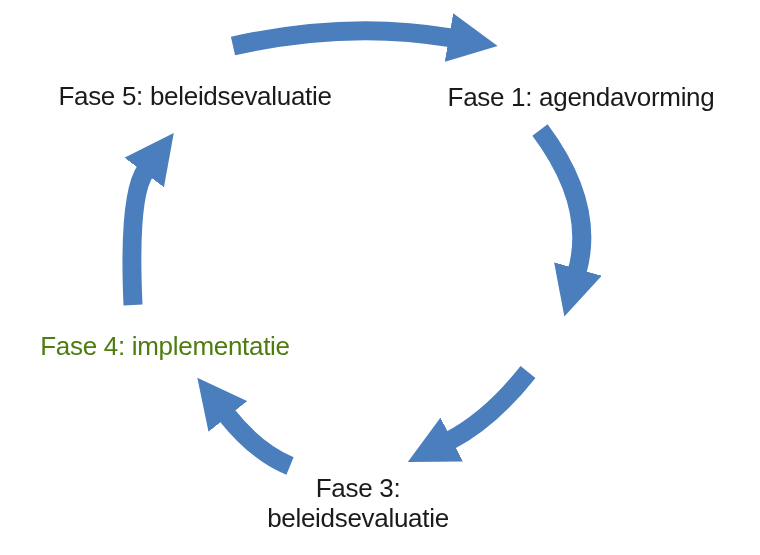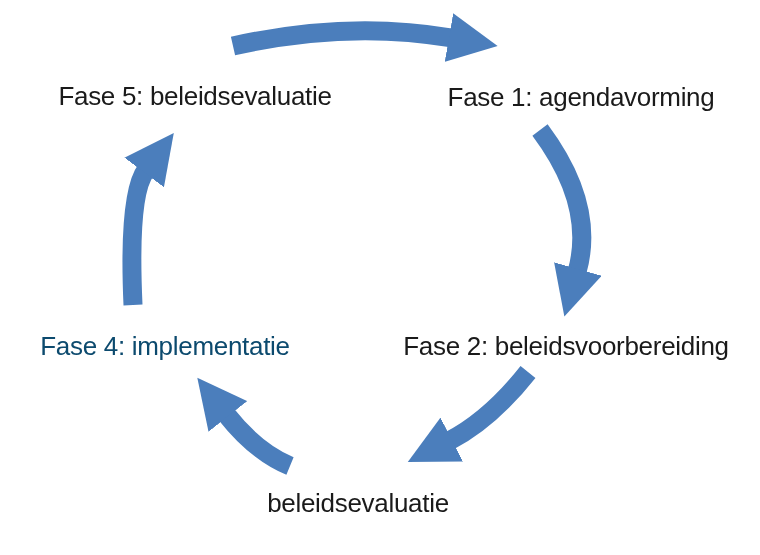--- a/index.html
+++ b/index.html
@@ -52,21 +52,21 @@
     <path d="M 540 130 Q 596 205 577 272" fill="none" stroke-width="19" marker-end="url(#ah)" stroke="#4b7ebc"></path>
     <path d="M 528 372 Q 490 420 449 441" fill="none" stroke-width="19" marker-end="url(#ah)" stroke="#4b7ebc"></path>
     <path d="M 290 466 Q 256 452 226 414" fill="none" stroke-width="19" marker-end="url(#ah)" stroke="#4b7ebc"></path>
     <path d="M 133 305 Q 128 194 146 170" fill="none" stroke-width="19" marker-end="url(#ah)" stroke="#4b7ebc"></path>
   </svg>
 
   <div class="phase-label pos-fase5" style="color: rgb(26, 26, 26);">Fase 5: beleidsevaluatie</div>
 
   <div class="phase-label pos-fase1" style="color: rgb(26, 26, 26); margin-left: 30px;">Fase 1: agendavorming</div>
 
-  <div class="phase-label pos-fase2" style="color: rgb(26, 26, 26);">Fase 2: beleidsvoorbereiding</div>
 
-  <div class="phase-label pos-fase4" style="color: #0c4a6e;">Fase 4: implementatie</div>
+  <div class="phase-label pos-fase4" style="color: #4d7c0f;">Fase 4: implementatie</div>
 
   <div class="phase-label two-line pos-fase3" style="color: rgb(26, 26, 26);">
+    <div>Fase 3:</div>
     <div>beleidsevaluatie</div>
   </div>
 
 </div>
 
 </body></html>

